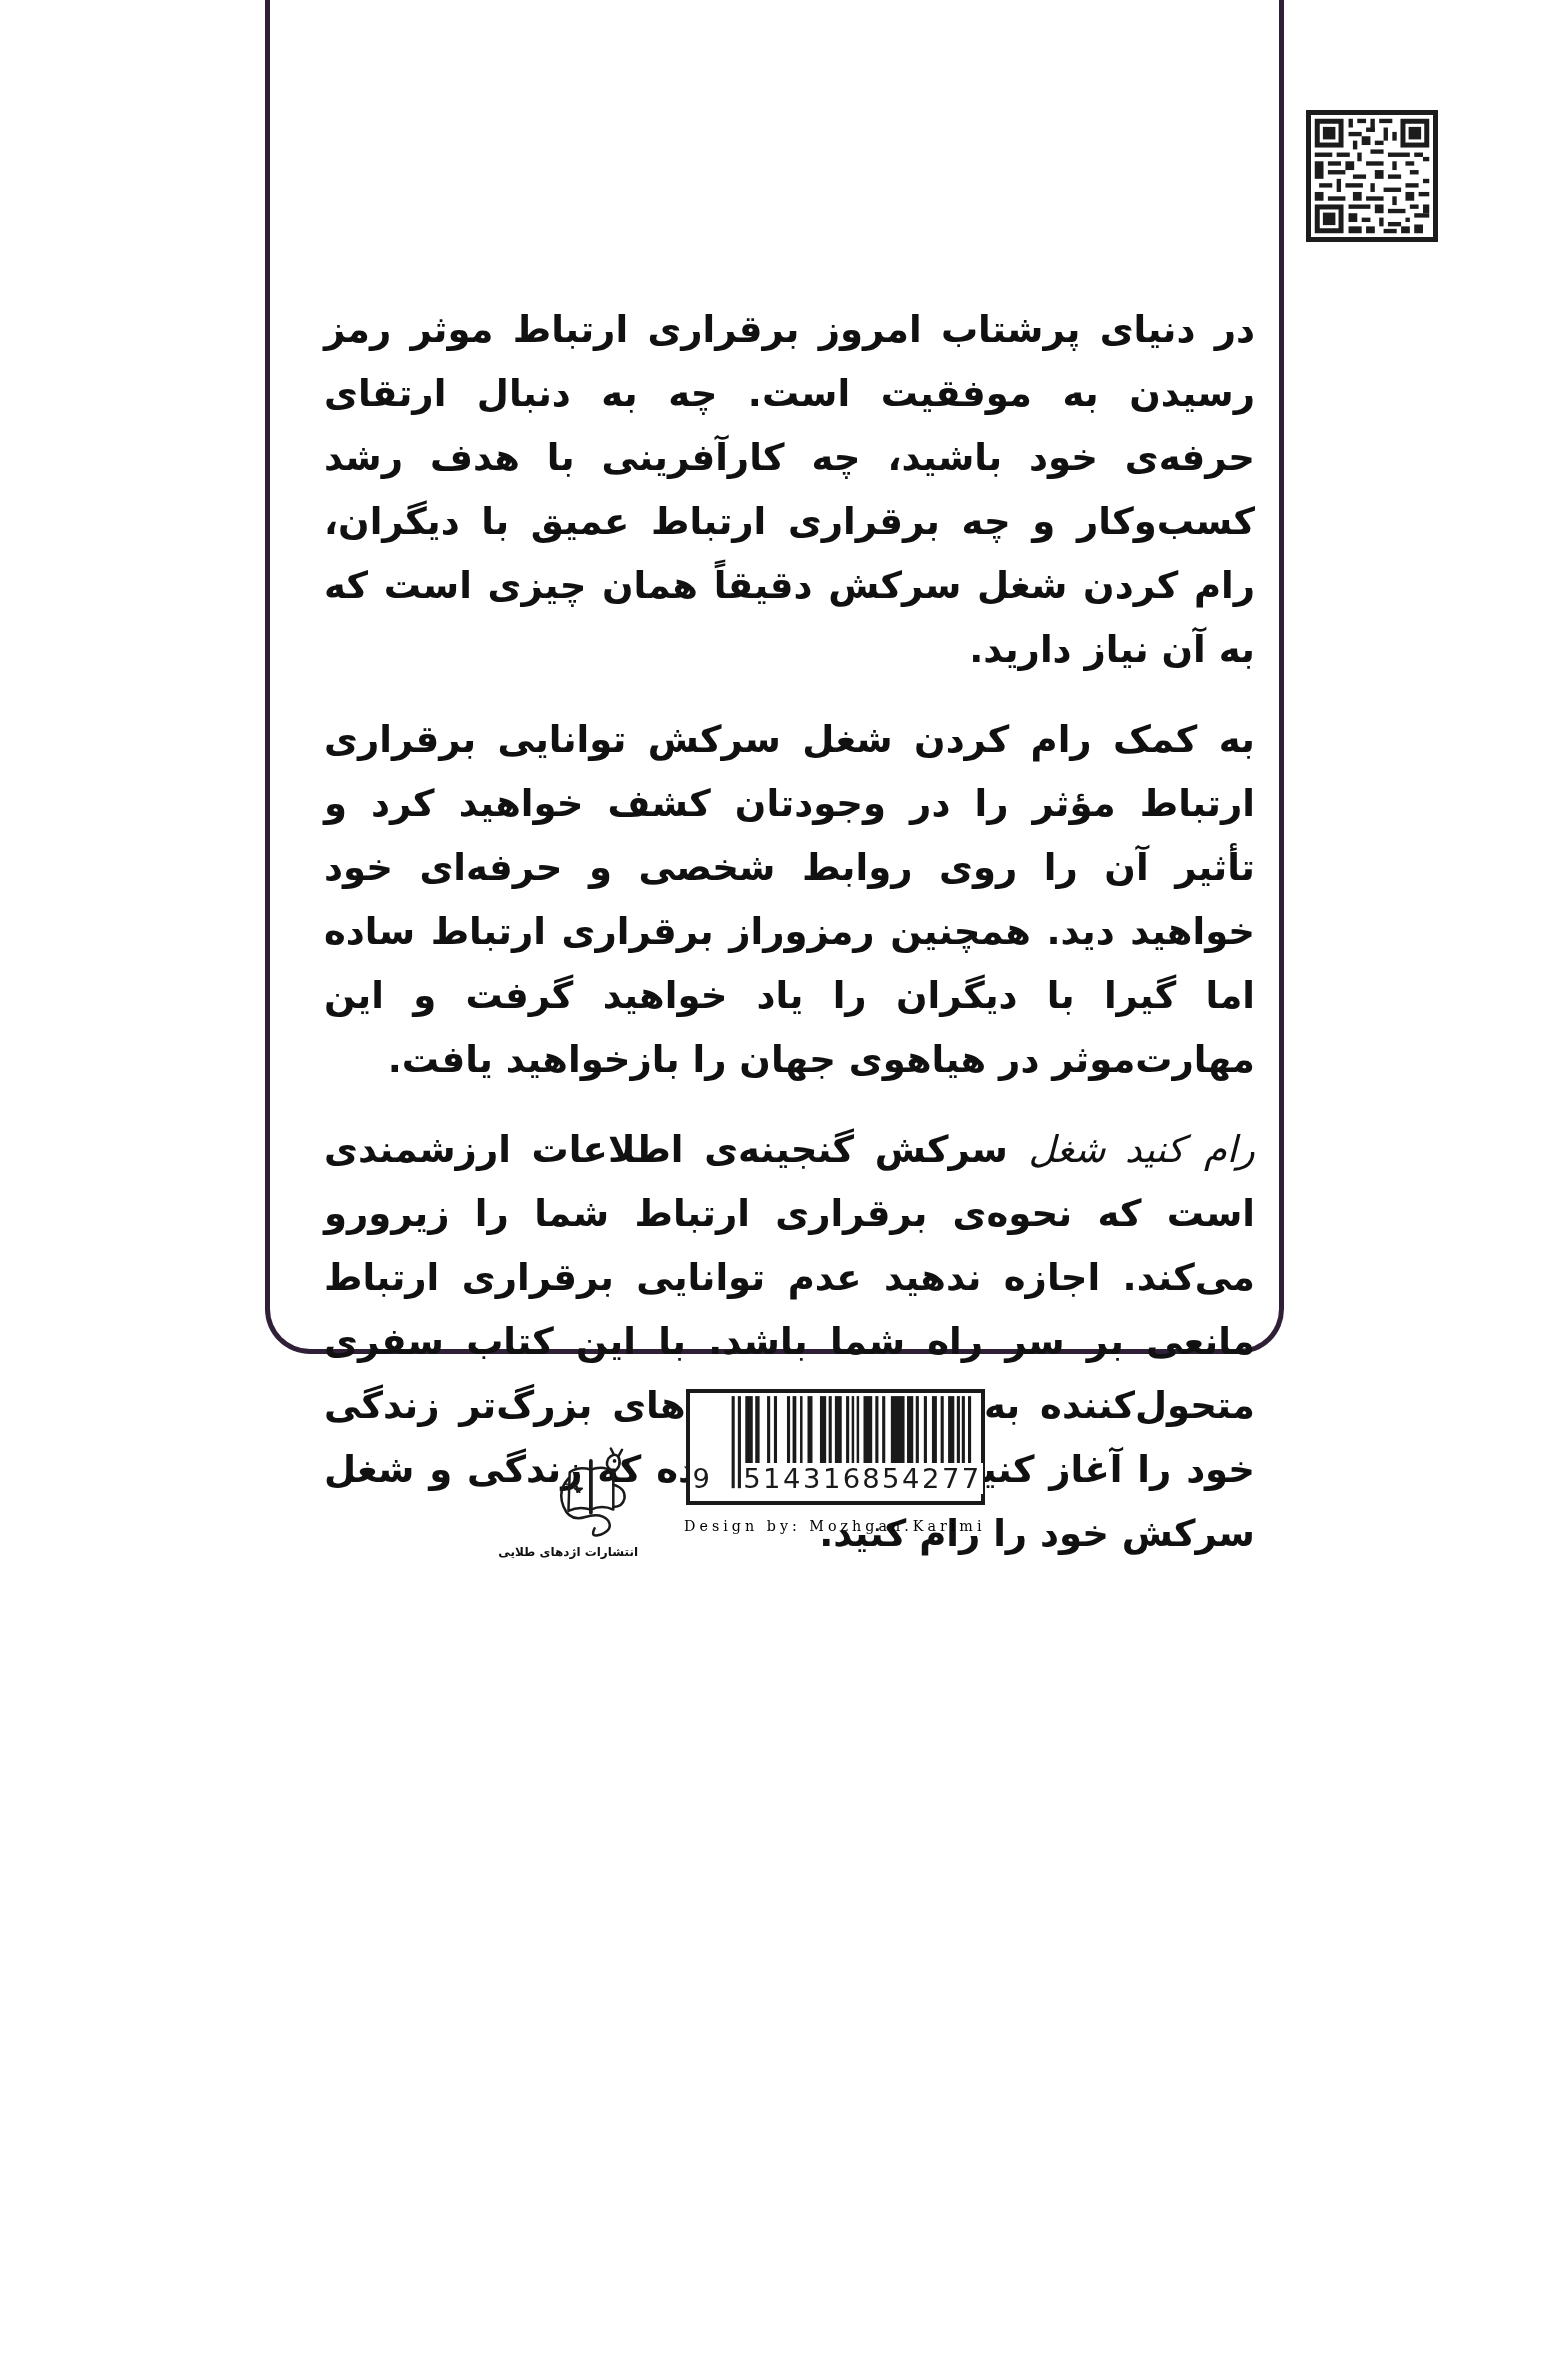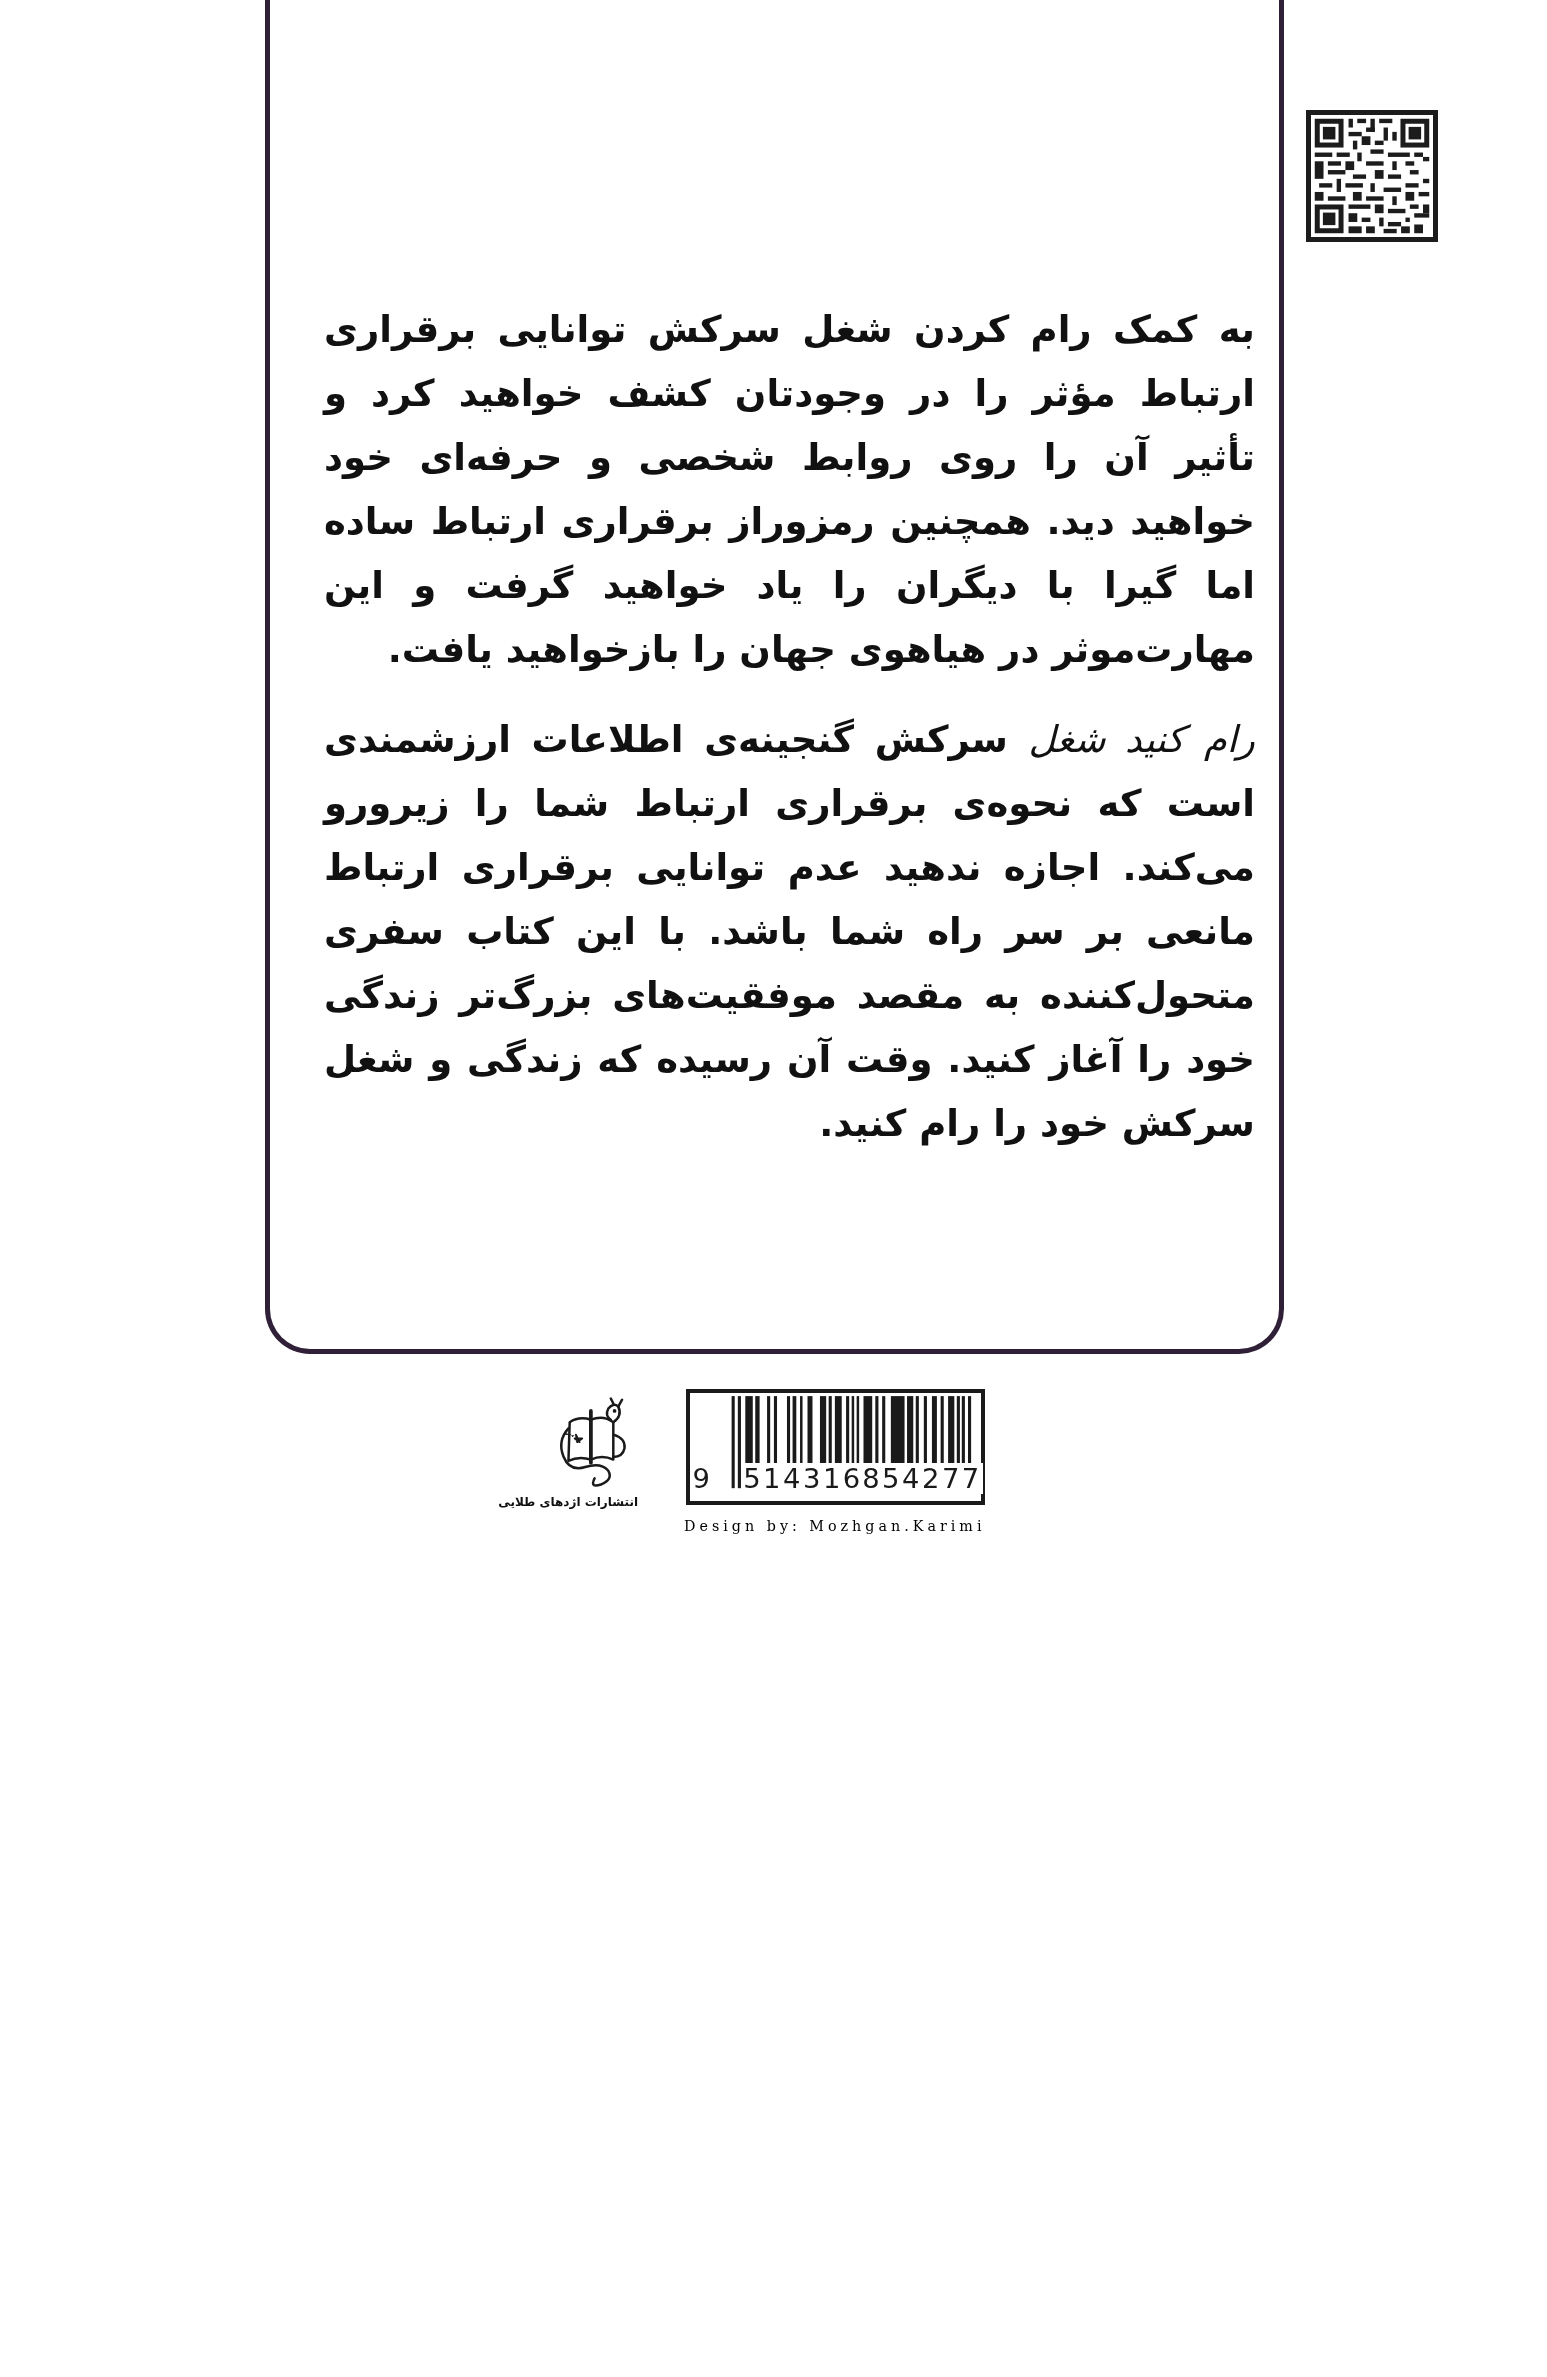--- a/index.html
+++ b/index.html
@@ -32,21 +32,21 @@
   .blurb .italic-title { font-style: italic; font-weight: normal; }
 
   .qr {
     position: absolute;
     left: 1306px; top: 110px;
     width: 132px; height: 132px;
   }
 
   .logo {
     position: absolute;
-    left: 544px; top: 1397px;
+    left: 544px; top: 1447px;
     width: 94px; height: 131px;
     text-align: right;
   }
   .logo svg { display: block; margin: 0 auto; }
   .publisher-name {
     direction: rtl;
     font-family: "DejaVu Sans", sans-serif;
     font-weight: bold;
     font-size: 12px;
     color: #111;
@@ -161,20 +161,21 @@
       <rect x="68" y="186" width="21" height="11"></rect>
         <rect x="96" y="186" width="14" height="11"></rect>
         <rect x="124" y="190" width="21" height="7"></rect>
         <rect x="152" y="186" width="14" height="11"></rect>
         <rect x="173" y="183" width="14" height="14"></rect>
     </g>
   </svg>
 </div>
 
 <div class="blurb">
+  <p>در دنیای پرشتاب امروز برقراری ارتباط موثر رمز رسیدن به موفقیت است. چه به دنبال ارتقای حرفه‌ی خود باشید، چه کارآفرینی با هدف رشد کسب‌وکار و چه برقراری ارتباط عمیق با دیگران، رام کردن شغل سرکش دقیقاً همان چیزی است که به آن نیاز دارید.</p>
   <p>به کمک رام کردن شغل سرکش توانایی برقراری ارتباط مؤثر را در وجودتان کشف خواهید کرد و تأثیر آن را روی روابط شخصی و حرفه‌ای خود خواهید دید. همچنین رمزوراز برقراری ارتباط ساده اما گیرا با دیگران را یاد خواهید گرفت و این مهارت‌موثر در هیاهوی جهان را بازخواهید یافت.</p>
   <p><span class="italic-title">رام کنید شغل</span><span> سرکش گنجینه‌ی اطلاعات ارزشمندی است که نحوه‌ی برقراری ارتباط شما را زیرورو می‌کند. اجازه ندهید عدم توانایی برقراری ارتباط مانعی بر سر راه شما باشد. با این کتاب سفری متحول‌کننده به مقصد موفقیت‌های بزرگ‌تر زندگی خود را آغاز کنید. وقت آن رسیده که زندگی و شغل سرکش خود را رام کنید.</span></p>
 </div>
 
 <div class="logo">
   <svg width="81" height="94" viewBox="0 0 130 150" xmlns="http://www.w3.org/2000/svg">
     <g fill="none" stroke="#1a1a1a" stroke-width="4" stroke-linecap="round" stroke-linejoin="round">
 
       <path d="M30 40 Q45 30 64 36 L64 100 Q45 94 28 102 Z"></path>
       <path d="M64 36 Q84 28 100 40 L100 100 Q82 92 64 100"></path>

